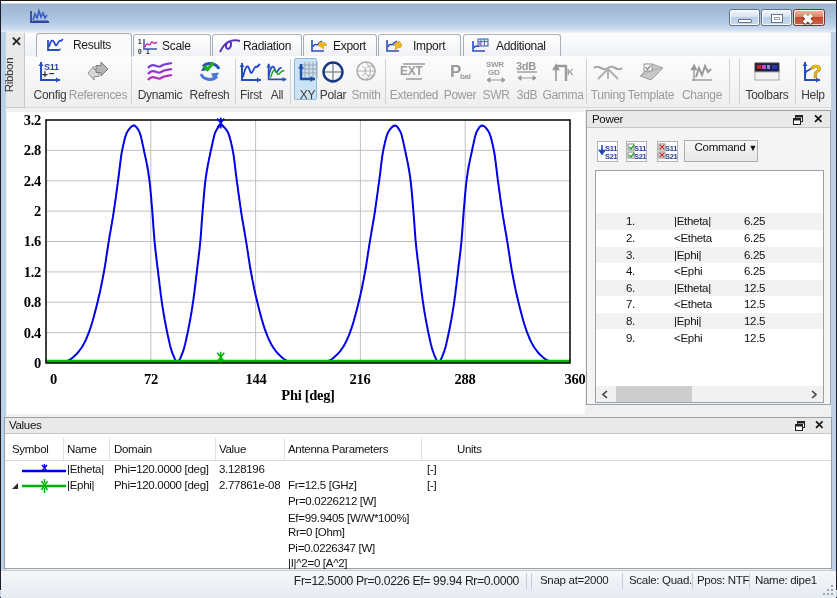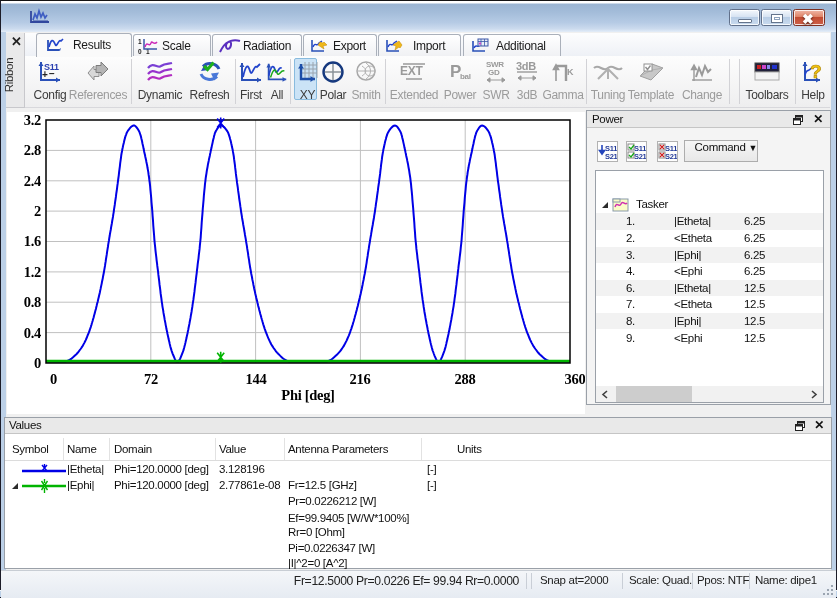--- a/index.html
+++ b/index.html
@@ -412,31 +412,20 @@
         <text x="7" y="9" font-size="7.5" font-weight="bold" fill="#223a99">S11</text>
         <text x="7" y="17" font-size="7.5" font-weight="bold" fill="#223a99">S21</text>
         <rect x="1" y="2" width="6" height="6" fill="#fff" stroke="#888"></rect>
           <path d="M2 3 l4 4 M6 3 l-4 4" stroke="#cc2222" stroke-width="1.2"></path>
         <rect x="1" y="10" width="6" height="6" fill="#fff" stroke="#888"></rect>
           <path d="M2 11 l4 4 M6 11 l-4 4" stroke="#cc2222" stroke-width="1.2"></path>
       </svg>
     </div>
     <div id="cmdbtn">Command <span style="font-size:9px;">▼</span></div>
     <div id="ctable">
-      <div class="crow" style="top:25px;">
-        <svg style="position:absolute;left:4px;top:4px;" width="10" height="10" viewBox="0 0 10 10">
-            <path d="M8 2 V8 H2 Z" fill="#2b2b2b"></path>
-          </svg>
-        <svg style="position:absolute;left:16px;top:1px;" width="17" height="15" viewBox="0 0 17 15">
-          <rect x="1" y="2" width="15" height="12" fill="#fbfbc8" stroke="#8899aa"></rect>
-          <rect x="1" y="2" width="7" height="3" fill="#fbfbc8" stroke="#8899aa"></rect>
-          <path d="M3 10 C5 4,7 11,9 7 C11 3,13 9,15 6" stroke="#d030b0" stroke-width="1.5" fill="none"></path>
-        </svg>
-        <div style="position:absolute;left:40px;top:2px;">Tasker</div>
-      </div>
       <div class="crow alt" style="top:42.3px;">
           <div style="position:absolute;left:30px;top:2px;">1.</div>
           <div style="position:absolute;left:78px;top:2px;">|Etheta|</div>
           <div style="position:absolute;left:148px;top:2px;">6.25</div>
         </div>
       <div class="crow" style="top:58.9px;">
           <div style="position:absolute;left:30px;top:2px;">2.</div>
           <div style="position:absolute;left:78px;top:2px;">&lt;Etheta</div>
           <div style="position:absolute;left:148px;top:2px;">6.25</div>
         </div>

